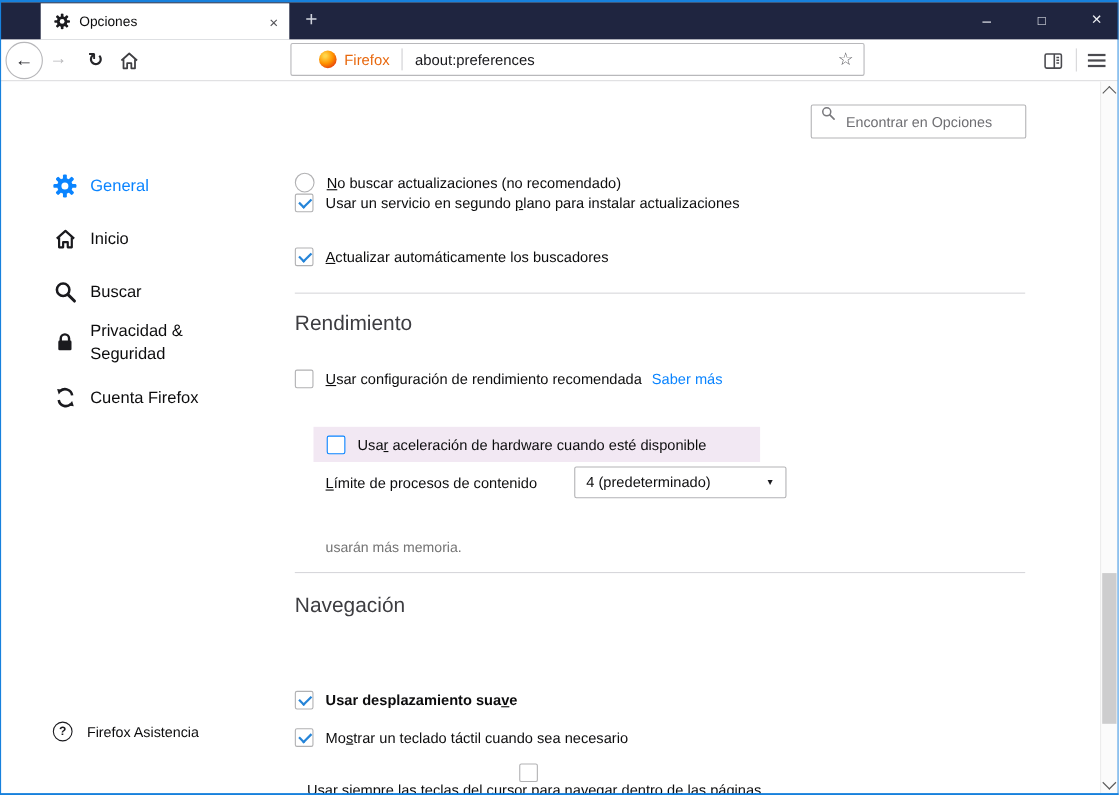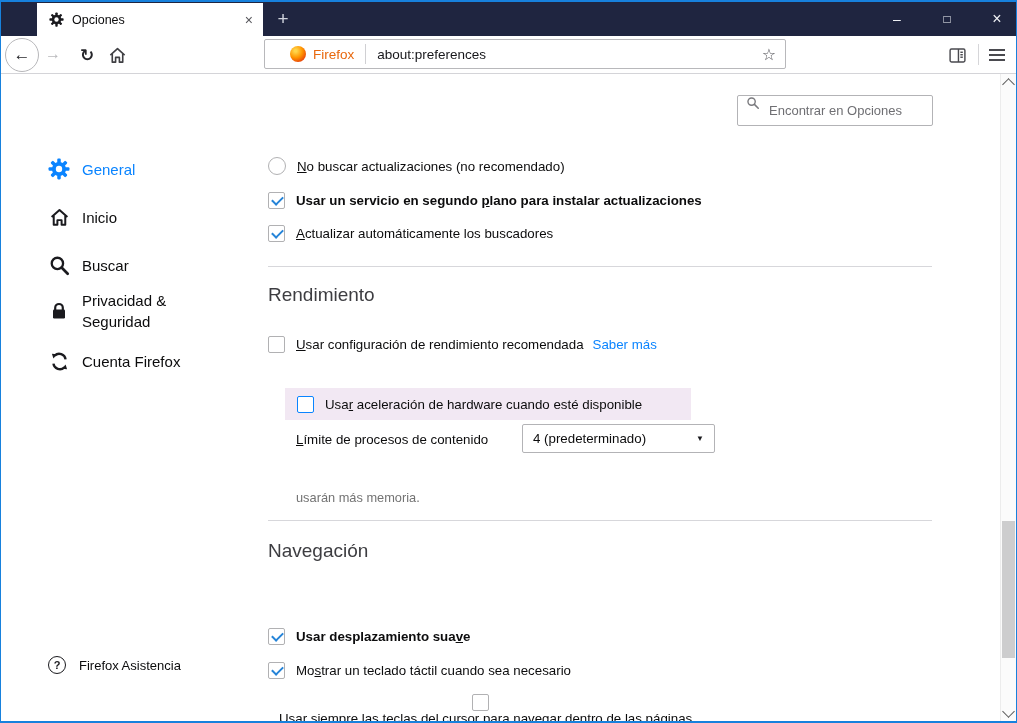--- a/index.html
+++ b/index.html
@@ -210,21 +210,21 @@
   <div class="abs side-footer" style="top:582px;">
     <span class="help-circle">?</span>
     <span class="lbl">Firefox Asistencia</span>
   </div>
 
   <div class="abs row ckrow" style="top:83px;">
     <span class="radio"></span>
     <span class="label"><span class="key">N</span><span>o buscar actualizaciones (no recomendado)</span></span>
   </div>
 
-  <div class="abs row ckrow" style="top:117px;font-weight:bold;">
+  <div class="abs row ckrow" style="top:101px;">
     <span class="checkbox checked"></span>
     <span class="label"><span>Usar un servicio en segundo </span><span class="key">p</span><span>lano para instalar actualizaciones</span></span>
   </div>
 
   <div class="abs row ckrow" style="top:150px;">
     <span class="checkbox checked"></span>
     <span class="label"><span class="key">A</span><span>ctualizar automáticamente los buscadores</span></span>
   </div>
 
   <div class="abs divider" style="top:192px;"></div>

